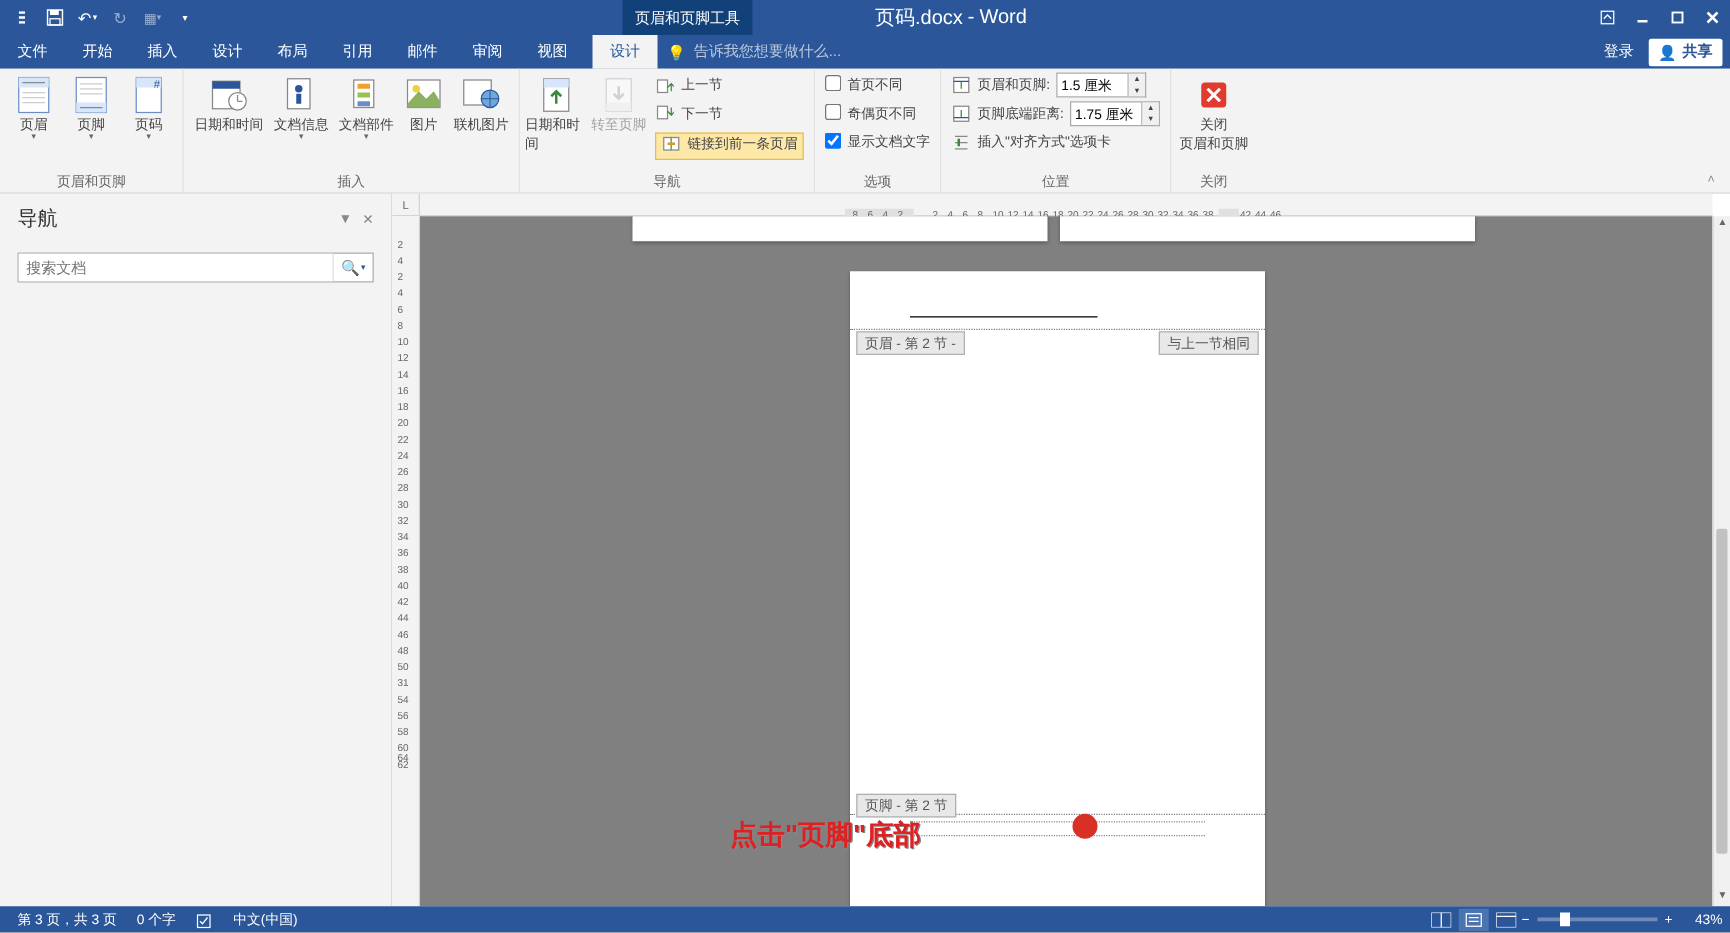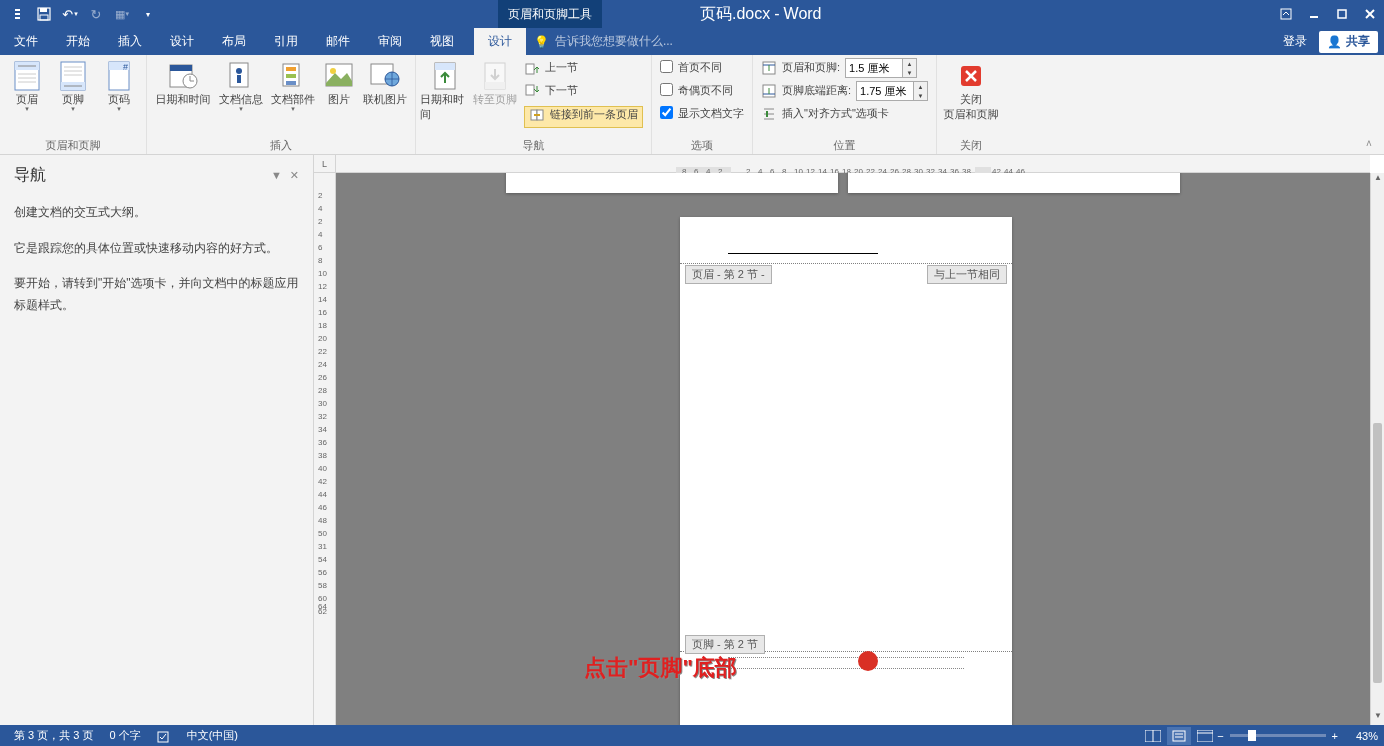--- a/index.html
+++ b/index.html
@@ -428,24 +428,26 @@
 <div class="body">
 
   <div class="navpane">
     <div class="hdr">
       <span>导航</span>
       <div class="ctrls">
         <span>▼</span>
         <span>✕</span>
       </div>
     </div>
-    <div class="body-text">
-      <p>创建文档的交互式大纲。</p>
-      <p>它是跟踪您的具体位置或快速移动内容的好方式。</p>
-      <p>要开始，请转到"开始"选项卡，并向文档中的标题应用标题样式。</p>
+    <div class="search">
+      <input placeholder="搜索文档" style="">
+      <div class="go">
+          <span>🔍</span>
+          <span style="font-size:7px">▾</span>
+        </div>
     </div>
   </div>
 
   <div class="editor">
     <div class="rulerH">
       <div class="corner">L</div>
       <div class="ticks" id="hticks">
           <div class="dark" style="left:340px;width:55px"></div>
           <span style="position:absolute;left:346px;top:3px">8</span>
           <span style="position:absolute;left:358px;top:3px">6</span>

